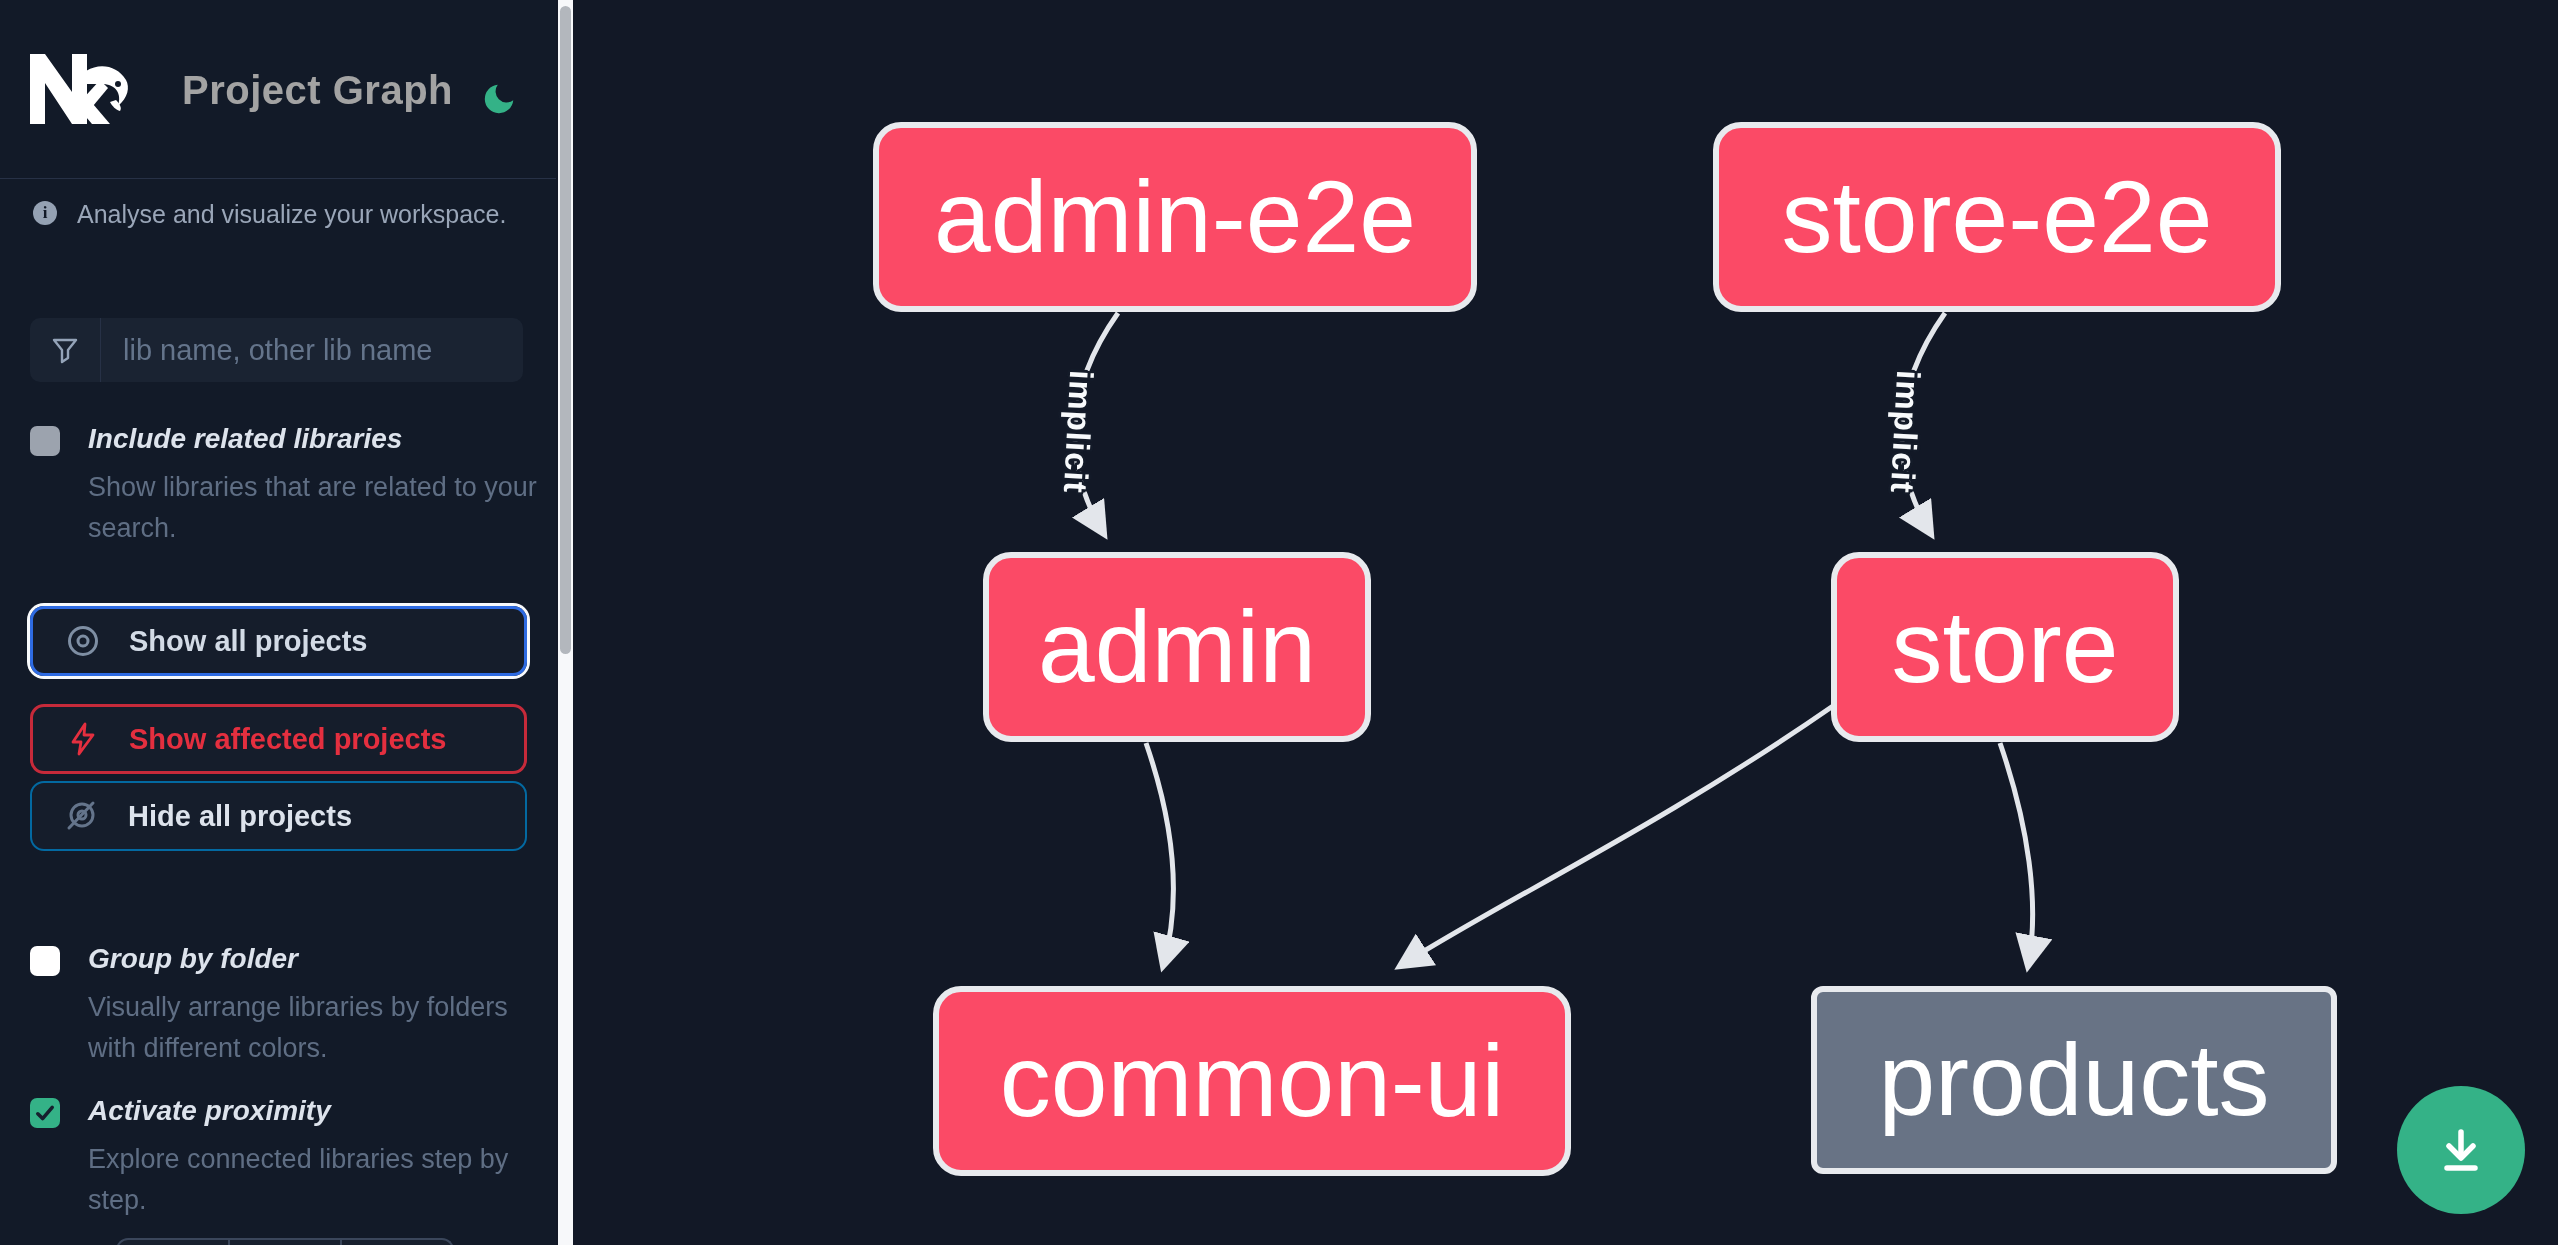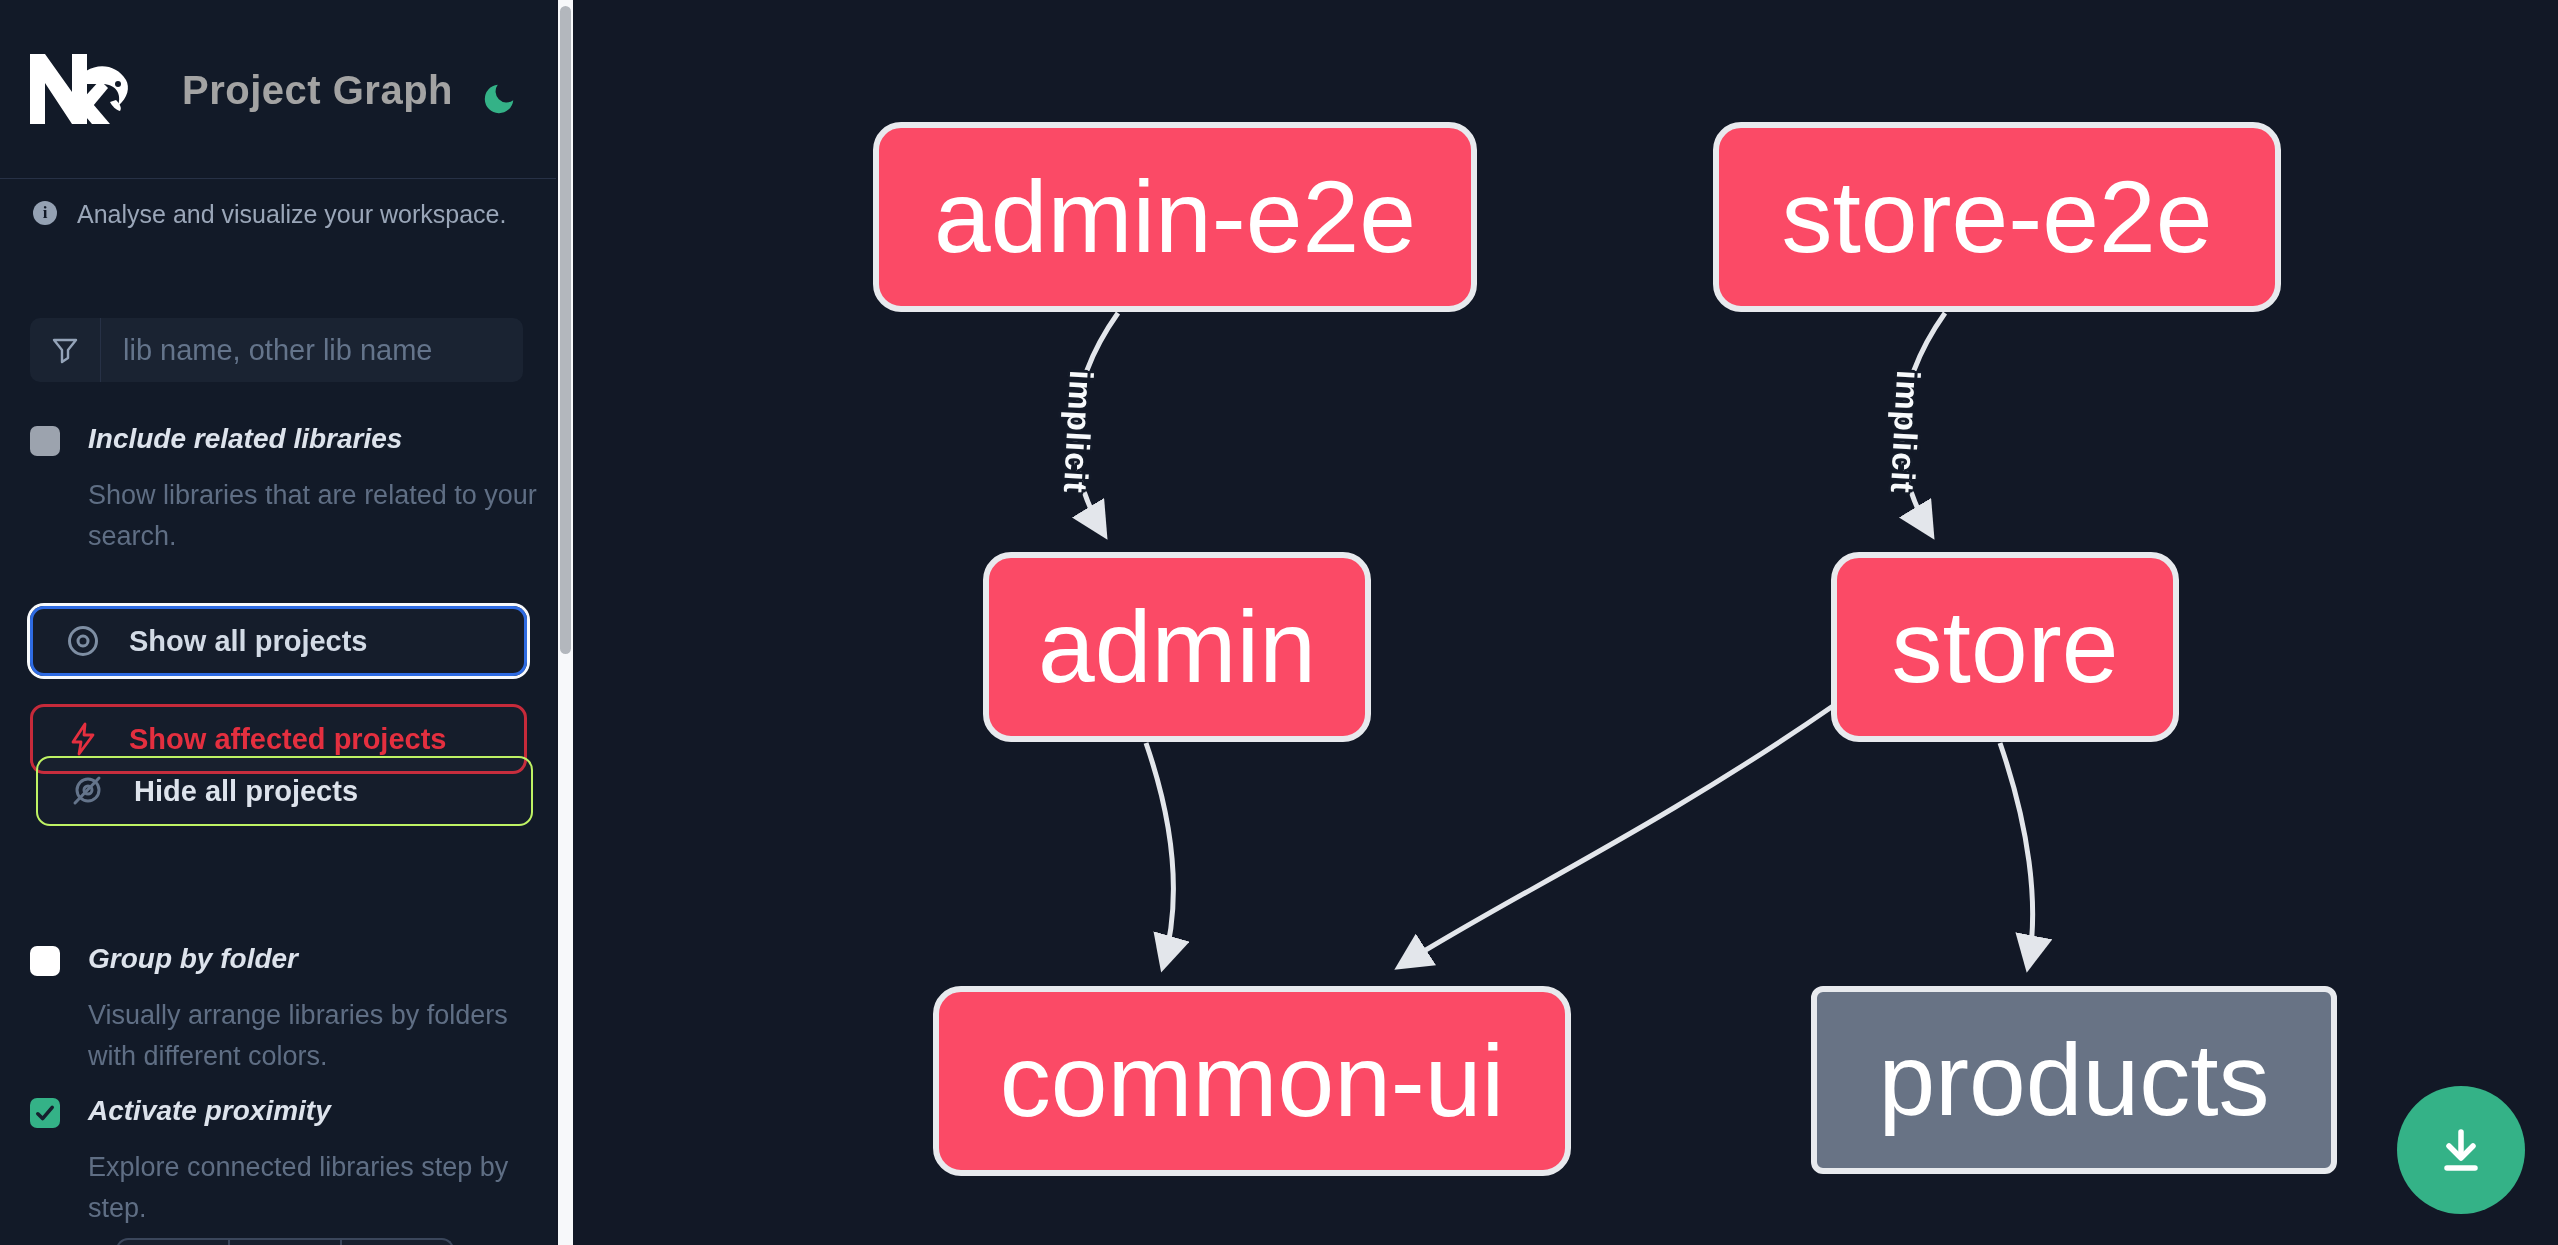--- a/index.html
+++ b/index.html
@@ -27,30 +27,30 @@
     font-size:29px;padding:0 22px;font-family:"Liberation Sans",sans-serif;}
   .search-box input::placeholder{color:#64748b;}
   
   .chk-row{position:absolute;left:30px;display:flex;align-items:flex-start;}
   .chk{width:30px;height:30px;border-radius:7px;flex:none;margin-top:2px;}
   .chk.gray{background:#9ca3ae;}
   .chk.white{background:#ffffff;}
   .chk.green{background:#34b287;display:flex;align-items:center;justify-content:center;}
   .chk-texts{margin-left:28px;width:452px;}
   .chk-label{font-size:28px;font-weight:700;color:#dde3ec;line-height:1.1;font-style:italic;}
-  .chk-desc{font-size:27px;color:#5f6e84;line-height:1.52;margin-top:20px;}
+  .chk-desc{font-size:27px;color:#5f6e84;line-height:1.52;margin-top:12px;}
   
   .act-btn{position:absolute;left:30px;width:497px;height:70px;border-radius:14px;
     display:flex;align-items:center;padding-left:32px;box-sizing:border-box;background:rgba(255,255,255,0.015);cursor:pointer;}
   .act-btn .btn-label{margin-left:28px;font-size:29px;font-weight:700;}
   .btn-all{top:606px;border:3px solid #2e6be2;box-shadow:0 0 0 3px #f8fafc;}
   .btn-all .btn-label{color:#d3dbe6;}
   .btn-affected{top:704px;border:3px solid #c62a3a;}
   .btn-affected .btn-label{color:#e42f3f;}
-  .btn-hide{top:756px;border:2px solid #bef264;margin-left:6px;}
+  .btn-hide{top:781px;border:2px solid #0369a1;}
   .btn-hide .btn-label{color:#dde3ec;}
   .row-include{top:424px;}
   .row-group{top:944px;}
   .row-prox{top:1096px;}
   .collapsed-ctl{position:absolute;left:116px;top:1238px;width:334px;height:26px;background:#18202e;
     border:2px solid #3a465b;border-bottom:none;border-radius:12px 12px 0 0;display:flex;}
   .collapsed-ctl .seg{flex:1;}
   .collapsed-ctl .seg + .seg{border-left:2px solid #3a465b;}
   
   .scroll-track{position:absolute;left:558px;top:0;width:15px;height:1245px;background:#f7f8fa;}

